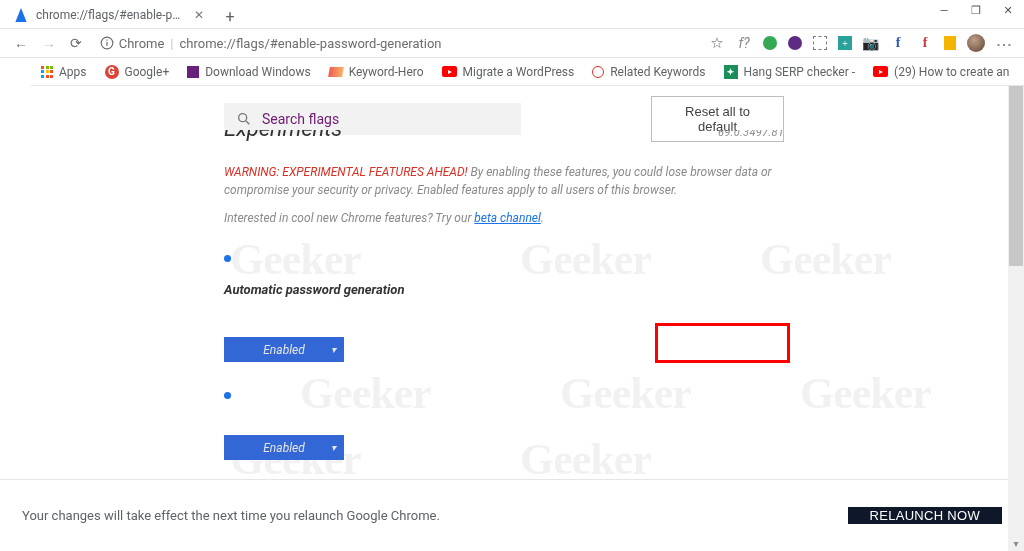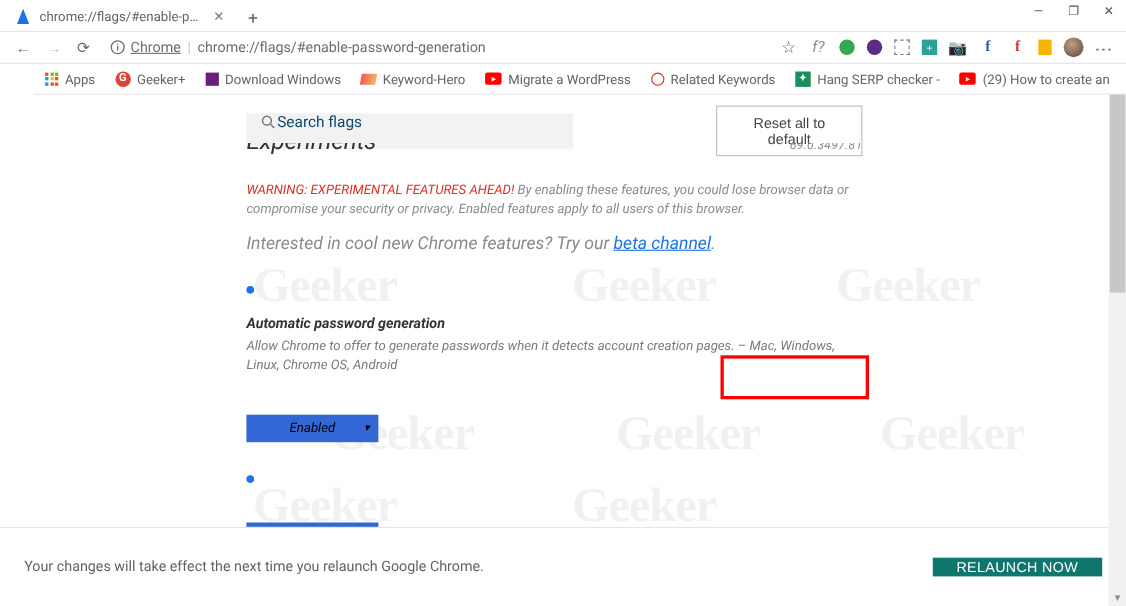--- a/index.html
+++ b/index.html
@@ -16,21 +16,21 @@
 .tab .title { flex: 1; overflow: hidden; text-overflow: ellipsis; white-space: nowrap; }
 .tab .close { color: #777; font-size: 12px; }
 .new-tab { width: 24px; height: 24px; display: flex; align-items: center; justify-content: center; color: #5f6368; font-size: 16px; margin-left: 4px; }
 
 
 .toolbar { height: 30px; display: flex; align-items: center; gap: 10px; padding: 0 6px; border-top: 1px solid #e3e3e3; border-bottom: 1px solid #e3e3e3; }
 .nav-btns { display: flex; gap: 14px; padding: 0 8px; }
 .nav-btns span { color: #6d6d6d; font-size: 14px; cursor: pointer; }
 .nav-btns .fwd { color: #c5c5c5; }
 .omnibox { flex: 1; display: flex; align-items: center; gap: 6px; color: #6d6d6d; font-size: 13px; }
-.omnibox .info-chip { display: flex; align-items: center; gap: 5px; color: #6d6d6d; text-decoration: underline; }
+.omnibox .info-chip { display: flex; align-items: center; gap: 5px; color: #6d6d6d; }
 .omnibox .info-chip svg { width: 14px; height: 14px; }
 .omnibox .divider { color: #c7c7c7; }
 .omnibox .path { color: #6d6d6d; }
 .ext-icons { display: flex; align-items: center; gap: 11px; padding-right: 6px; }
 .ext-icons span, .ext-icons svg { width: 16px; height: 16px; display: flex; align-items: center; justify-content: center; font-size: 14px; color: #6c6c6c; }
 .ext-icons .star { color: #606060; font-size: 15px; }
 .ext-icons .f-blue { color: #2d5ab1; font-weight: bold; font-family: serif; }
 .ext-icons .f-red { color: #c83a3a; font-weight: bold; font-family: serif; }
 .ext-icons .dots { writing-mode: vertical-rl; letter-spacing: -4px; font-size: 16px; }
 .ext-icons .avatar { width: 18px; height: 18px; border-radius: 50%; background: radial-gradient(circle at 40% 35%, #bfa088, #5c4033); }
@@ -48,54 +48,54 @@
 .bookmarks .kh { width:14px; height:10px; background:linear-gradient(90deg,#f25c54,#f7b267); transform:skewX(-10deg); }
 .bookmarks .yt { width:15px; height:11px; background:#ff0000; border-radius:2px; display:flex; align-items:center; justify-content:center; }
 .bookmarks .yt::after { content:''; border-left:4px solid #fff; border-top:2.5px solid transparent; border-bottom:2.5px solid transparent; margin-left:1px; }
 .bookmarks .ring { width:12px; height:12px; border:1.5px solid #d93025; border-radius:50%; }
 .bookmarks .serp { width:14px; height:14px; background:#1a8f5c; color:#fff; font-size:9px; display:flex; align-items:center; justify-content:center; font-weight:bold; }
 
 
 .page { position: relative; height: 465px; overflow: hidden; }
 .scroll-area { position: absolute; top: 0; left: 0; right: 16px; bottom: 72px; overflow: hidden; }
 .searchbar-row { position: absolute; top: 10px; left: 50%; transform: translateX(-50%); width: 560px; display: flex; gap: 130px; align-items: center; }
-.searchbar { display: flex; width: 310px; height: 32px; padding: 0 12px; background: #f2f2f2; color: #0c4a6e; font-size: 14px; }
+.searchbar { display: flex; align-items: center; gap: 10px; width: 310px; height: 32px; padding: 0 12px; background: #f2f2f2; color: #701a75; font-size: 14px; }
 .searchbar svg { width: 16px; height: 16px; }
 .reset-btn { border: 1px solid #bdbdbd; background: #fff; color: #424242; padding: 7px 14px; font-size: 13px; }
 
 .content { position: absolute; top: 48px; left: 50%; transform: translateX(-50%); width: 560px; font-style: italic; }
 .exp-title { font-size: 22px; font-weight: 400; color: #333; display:flex; justify-content:space-between; align-items:baseline; }
 .exp-title .ver { font-size: 11px; color: #8a8a8a; letter-spacing: .3px; }
 .title-clip { height: 17px; overflow: hidden; margin-top: -4px; }
 .title-clip .exp-title { transform: translateY(-14px); }
 
 .warn { margin-top: 16px; font-size: 12px; color: #8a8a8a; line-height: 1.5; }
 .warn b { color: #d93025; font-weight: 400; }
-.interested { margin-top: 12px; font-size: 16px; color: #8a8a8a; }
+.interested { margin-top: 12px; font-size: 12px; color: #8a8a8a; }
 .interested a { color: #1a73e8; text-decoration: underline; }
 
 .tabs { display: flex; margin-top: 34px; border-bottom: 1px solid #e0e0e0; }
 .tabt { flex: 1; text-align: center; padding: 12px 0; font-size: 14px; color: #5f6368; }
 .tabt.active { color: #3367d6; border-bottom: 3px solid #3367d6; margin-bottom: -1px; }
 
 .flag { display: flex; gap: 20px; margin-top: 26px; flex-direction: column; }
 .flag .dot { width: 7px; height: 7px; border-radius: 50%; background: #1a73e8; margin-top: 4px; flex-shrink: 0; }
 .flag .txt { flex: 1; }
 .flag .txt h3 { font-size: 13px; font-weight: 700; color: #333; margin-bottom: 4px; }
 .flag .txt p { font-size: 12px; color: #7a7a7a; line-height: 1.45; }
 .flag .txt .hash { font-size: 12px; color: #7a7a7a; text-decoration: underline; margin-top: 2px; display:inline-block; }
 .flag .ctrl { width: 130px; display: flex; align-items: flex-start; padding-top: 16px; }
-.select { width: 120px; height: 25px; background: #3367d6; color: #000000; font-size: 12px; display: flex; align-items: center; justify-content: center; position: relative; }
+.select { width: 120px; height: 25px; background: #3367d6; color: #e5e5e5; font-size: 12px; display: flex; align-items: center; justify-content: center; position: relative; }
 .select::after { content: '▾'; position: absolute; right: 8px; font-size: 10px; }
 .highlight-red { position: absolute; border: 3px solid #ff0000; pointer-events: none; }
 
 
 .relaunch-bar { position: absolute; left: 0; right: 0; bottom: 0; height: 72px; display: flex; align-items: center; justify-content: space-between; padding: 0 22px; border-top: 1px solid #e5e5e5; background: #fff; }
 .relaunch-bar .msg { color: #5f6368; font-size: 13px; }
-.relaunch-bar button { background: #0f766e; color: #fff; border: none; padding: 1px 22px; font-size: 13px; letter-spacing: .3px; text-align: center; }
+.relaunch-bar button { background: #0f172a; color: #fff; border: none; padding: 1px 22px; font-size: 13px; letter-spacing: .3px; text-align: center; }
 
 
 .fake-scroll { position: absolute; right: 0; top: 86px; width: 16px; bottom: 0; }
 .fake-scroll .track { position: absolute; inset: 0; background: #f1f1f1; }
 .fake-scroll .thumb { position: absolute; top: 0; left: 1px; right: 1px; height: 180px; background: #c7c7c7; }
 .fake-scroll .arrow-bot { position:absolute; bottom:2px; left:0; right:0; text-align:center; color:#8a8a8a; font-size:10px; }
 
 
 .wm { position:absolute; color:rgba(180,180,180,.18); font-size:44px; font-weight:700; font-family:cursive; pointer-events:none; letter-spacing:-1px; }
 </style>
@@ -161,21 +161,21 @@
         <i></i>
         <i></i>
         <i></i>
         <i></i>
         <i></i>
       </span>
     <span>Apps</span>
   </div>
   <div class="item">
     <span class="gplus">G</span>
-    <span>Geeker+</span>
+    <span>Google+</span>
   </div>
   <div class="item">
     <span class="win"></span>
     <span>Download Windows</span>
   </div>
   <div class="item">
     <span class="kh"></span>
     <span>Keyword-Hero</span>
   </div>
   <div class="item">
@@ -238,21 +238,20 @@
       </p>
       <p class="interested">
         <span>Interested in cool new Chrome features? Try our </span><a href="#">beta channel</a>.
       </p>
 
 
       <div class="flag">
         <span class="dot"></span>
         <div class="txt">
           <h3>Automatic password generation</h3>
-          <p>Allow Chrome to offer to generate passwords when it detects account creation pages.  – Mac, Windows, Linux, Chrome OS, Android</p>
         </div>
         <div class="ctrl">
           <div class="select">Enabled</div>
         </div>
       </div>
 
       <div class="flag">
         <span class="dot"></span>
         <div class="ctrl">
           <div class="select">Enabled</div>

